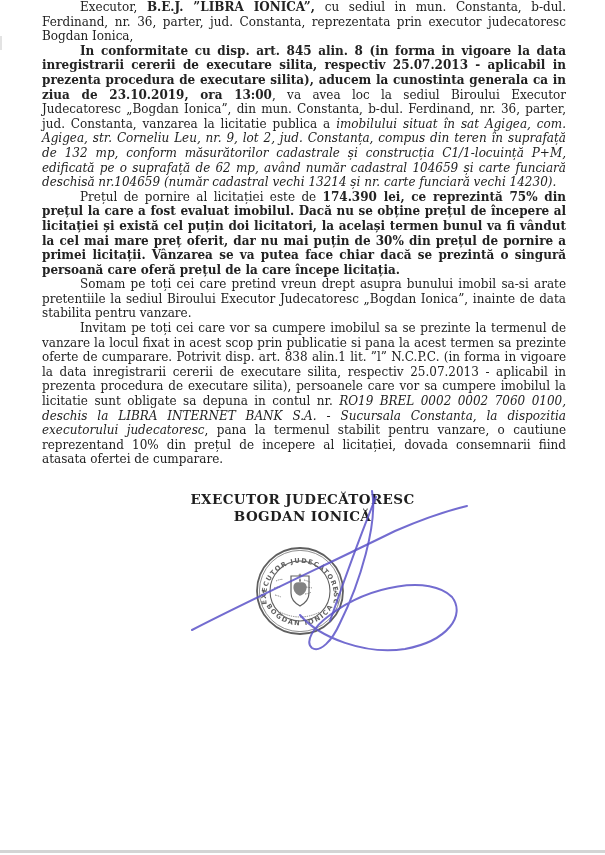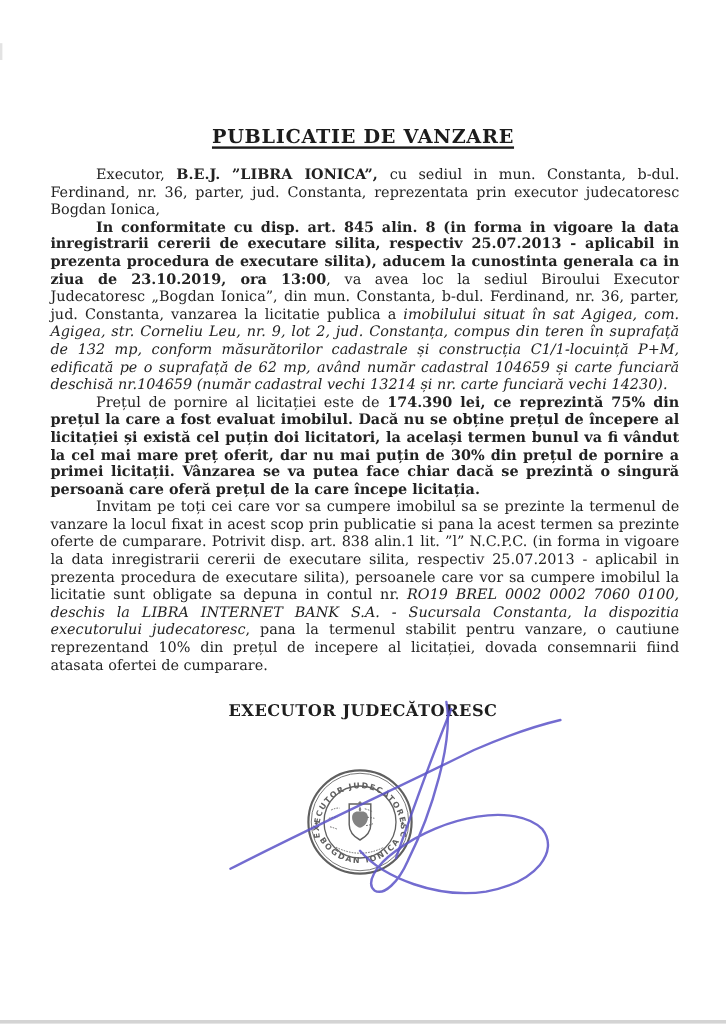--- a/index.html
+++ b/index.html
@@ -77,32 +77,33 @@
     background:#e3e3e3;
   }
 </style>
 </head>
 <body>
 
 <div class="page">
 
   <div class="scan-spot"></div>
 
-  <h1 class="doc-title">PUBLICATIE DE VANZARE</h1>
 
   <div class="doc-body">
       <div class="para"><span class="s-r">Executor, </span><span class="s-b">B.E.J. ”LIBRA IONICA”, </span><span class="s-r">cu sediul in mun. Constanta, b-dul. Ferdinand, nr. 36, parter, jud. Constanta, reprezentata prin executor judecatoresc Bogdan Ionica,</span></div>
       <div class="para"><span class="s-b">In conformitate cu disp. art. 845 alin. 8 (in forma in vigoare la data inregistrarii cererii de executare silita, respectiv 25.07.2013 - aplicabil in prezenta procedura de executare silita), aducem la cunostinta generala ca in ziua de </span><span class="s-bu">23.10.2019, ora 13:00</span><span class="s-r">, va avea loc la sediul Biroului Executor Judecatoresc „Bogdan Ionica”, din mun. Constanta, b-dul. Ferdinand, nr. 36, parter, jud. Constanta, vanzarea la licitatie publica a </span><span class="s-bi">imobilului situat în sat Agigea, com. Agigea, str. Corneliu Leu, nr. 9, lot 2, jud. Constanța, compus din teren în suprafață de 132 mp, conform măsurătorilor cadastrale și construcția C1/1-locuință P+M, edificată pe o suprafață de 62 mp, având număr cadastral 104659 și carte funciară deschisă nr.104659 (număr cadastral vechi 13214 și nr. carte funciară vechi 14230).</span></div>
       <div class="para"><span class="s-r">Prețul de pornire al licitației este de </span><span class="s-bu">174.390 lei, ce reprezintă 75% din prețul la care a fost evaluat imobilul. Dacă nu se obține prețul de începere al licitației și există cel puțin doi licitatori, la același termen bunul va fi vândut la cel mai mare preț oferit, dar nu mai puțin de 30% din prețul de pornire a primei licitații. Vânzarea se va putea face chiar dacă se prezintă o singură persoană care oferă prețul de la care începe licitația</span><span class="s-b">.</span></div>
+      <div class="para"><span class="s-r">Somam pe toți cei care pretind vreun drept asupra bunului imobil sa-si arate pretentiile la sediul Biroului Executor Judecatoresc „Bogdan Ionica”, inainte de data stabilita pentru vanzare.</span></div>
       <div class="para"><span class="s-r">Invitam pe toți cei care vor sa cumpere imobilul sa se prezinte la termenul de vanzare la locul fixat in acest scop prin publicatie si pana la acest termen sa prezinte oferte de cumparare. Potrivit disp. art. 838 alin.1 lit. ”l” N.C.P.C. (in forma in vigoare la data inregistrarii cererii de executare silita, respectiv 25.07.2013 - aplicabil in prezenta procedura de executare silita), persoanele care vor sa cumpere imobilul la licitatie sunt obligate sa depuna in contul nr. </span><span class="s-bi">RO19 BREL 0002 0002 7060 0100, deschis la LIBRA INTERNET BANK S.A. - Sucursala Constanta, la dispozitia executorului judecatoresc</span><span class="s-r">, pana la termenul stabilit pentru vanzare, o cautiune reprezentand 10% din prețul de incepere al licitației, dovada consemnarii fiind atasata ofertei de cumparare.</span></div>
     </div>
 
   <div class="sig-area">
     <div class="sig-name">
       <div>EXECUTOR JUDECĂTORESC</div>
+      <div>BOGDAN IONICĂ</div>
     </div>
 
     <svg class="seal" width="420" height="205" viewBox="0 0 420 205">
       <defs>
         <path id="arcTop" d="M 187,122 A 34 34 0 1 1 253,122"></path>
         <path id="arcBottom" d="M 182,110 A 38.5 38.5 0 0 0 258,110"></path>
         <path id="arcInner" d="M 200,129 Q 220,139 240,129"></path>
       </defs>
 
       <g opacity="0.88">

